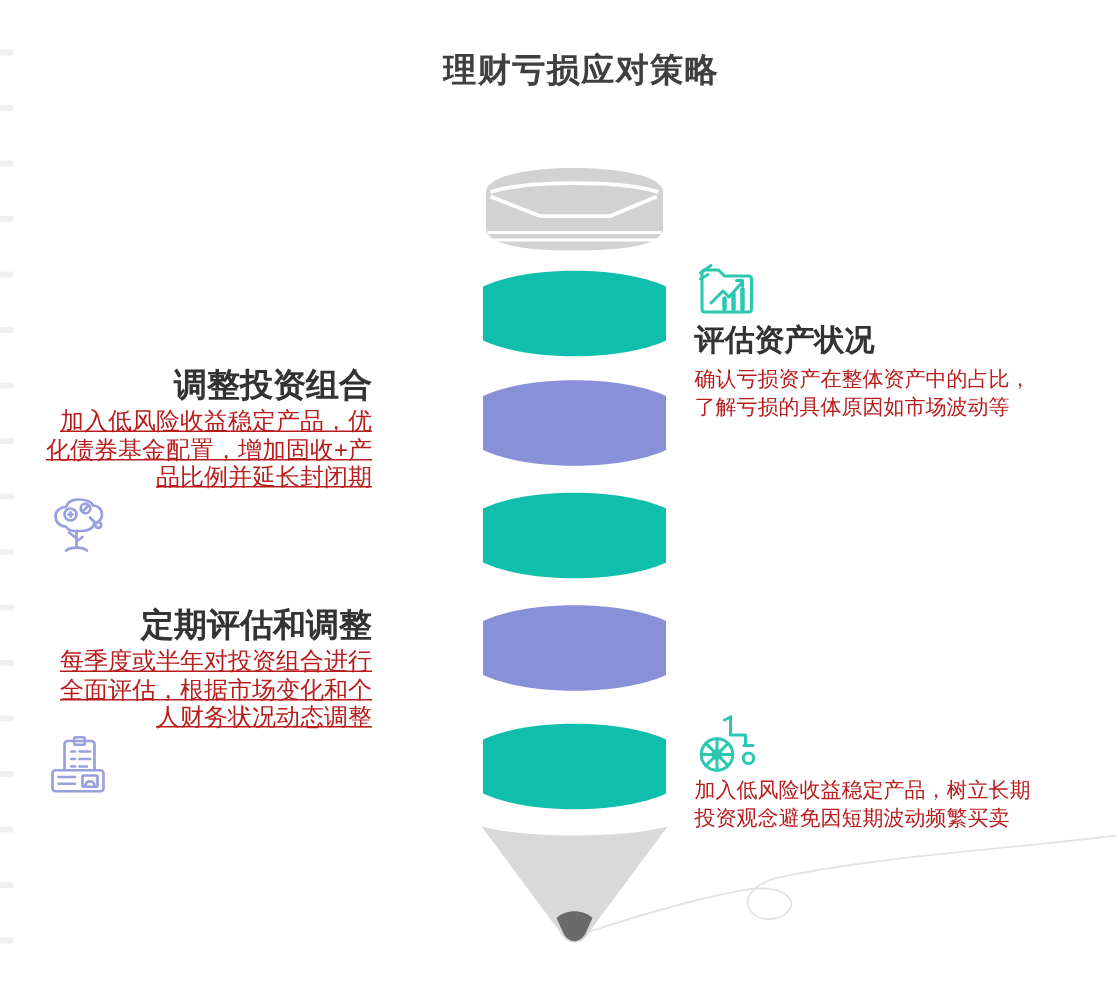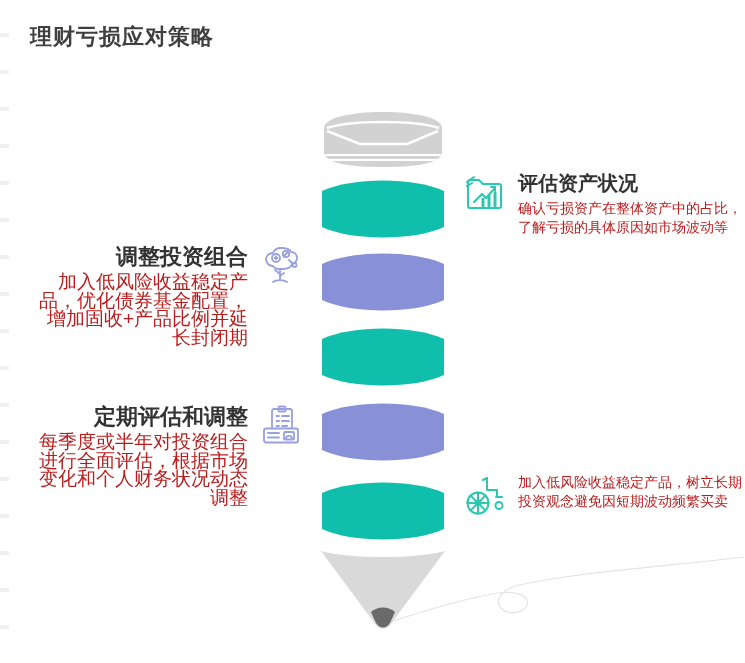--- a/index.html
+++ b/index.html
@@ -1,32 +1,32 @@
 <!DOCTYPE html>
 <html><head>
 <meta charset="utf-8">
 <style>
   html,body { margin:0; padding:0; background:#fff; }
   .canvas {
     position:relative; width:745px; height:663px; background:#ffffff;
     font-family:"Liberation Sans","DejaVu Sans",sans-serif; overflow:hidden;
   }
   .page-title {
-    position:absolute; top:22px; left:30px; right:0; text-align:left;
+    position:absolute; top:32px; left:30px; right:0; text-align:center;
     font-size:22px; font-weight:bold; color:#3f3f3f; letter-spacing:1px; margin:0;
   }
   .pencil-svg { position:absolute; left:0; top:0; }
-  .item { position:absolute; display:flex; gap:11px; }
+  .item { position:absolute; display:flex; gap:0;flex-direction:column; }
   .item .icon { width:44px; height:44px; flex:none; }
   .item h2 { margin:0 0 4px 0; font-size:20px; font-weight:bold; color:#333333; line-height:1.15; }
   .item p  { margin:0; font-size:14px; line-height:19px; color:#b91c1c; }
   .item-right .text { width:226px; text-align:left; }
   .item-left  .text { width:218px; text-align:right; }
   .item-left h2 { font-size:22px; }
-  .item-left p  { font-size:19px; line-height:18.5px; }
+  .item-left p  { font-size:16px; line-height:18.5px;text-decoration:underline; }
   .ruler { position:absolute; left:0; top:0; width:12px; height:663px; }
   .tick { position:absolute; left:0; width:9px; height:4px; background:#f0f0f0; border-radius:1px; }
 </style>
 </head>
 <body>
 
 <div class="canvas">
 
   <div class="ruler" id="ruler">
       <div class="tick" style="top: 33px;"></div>

